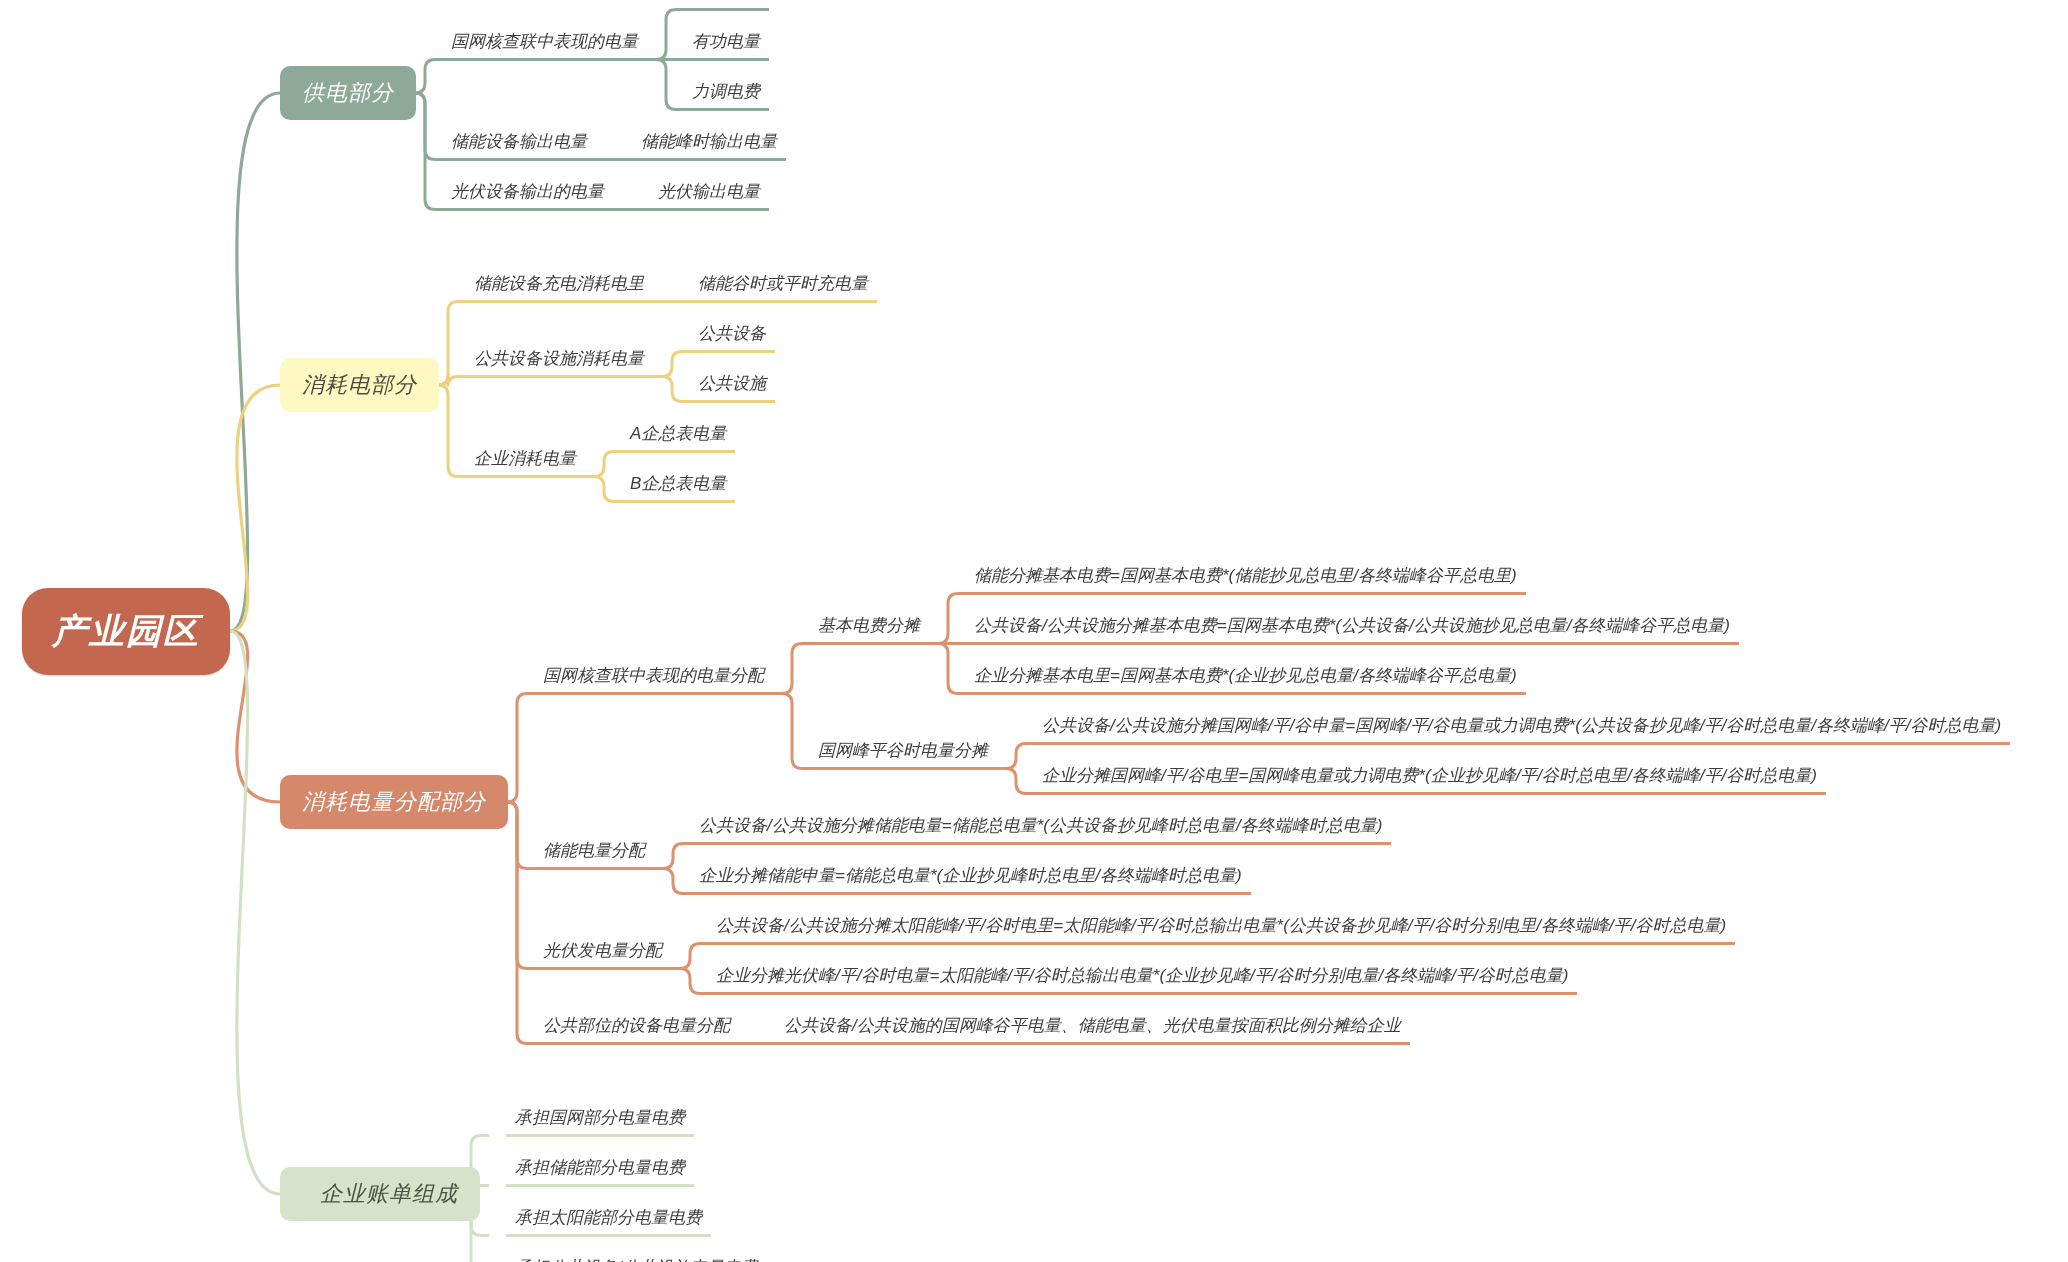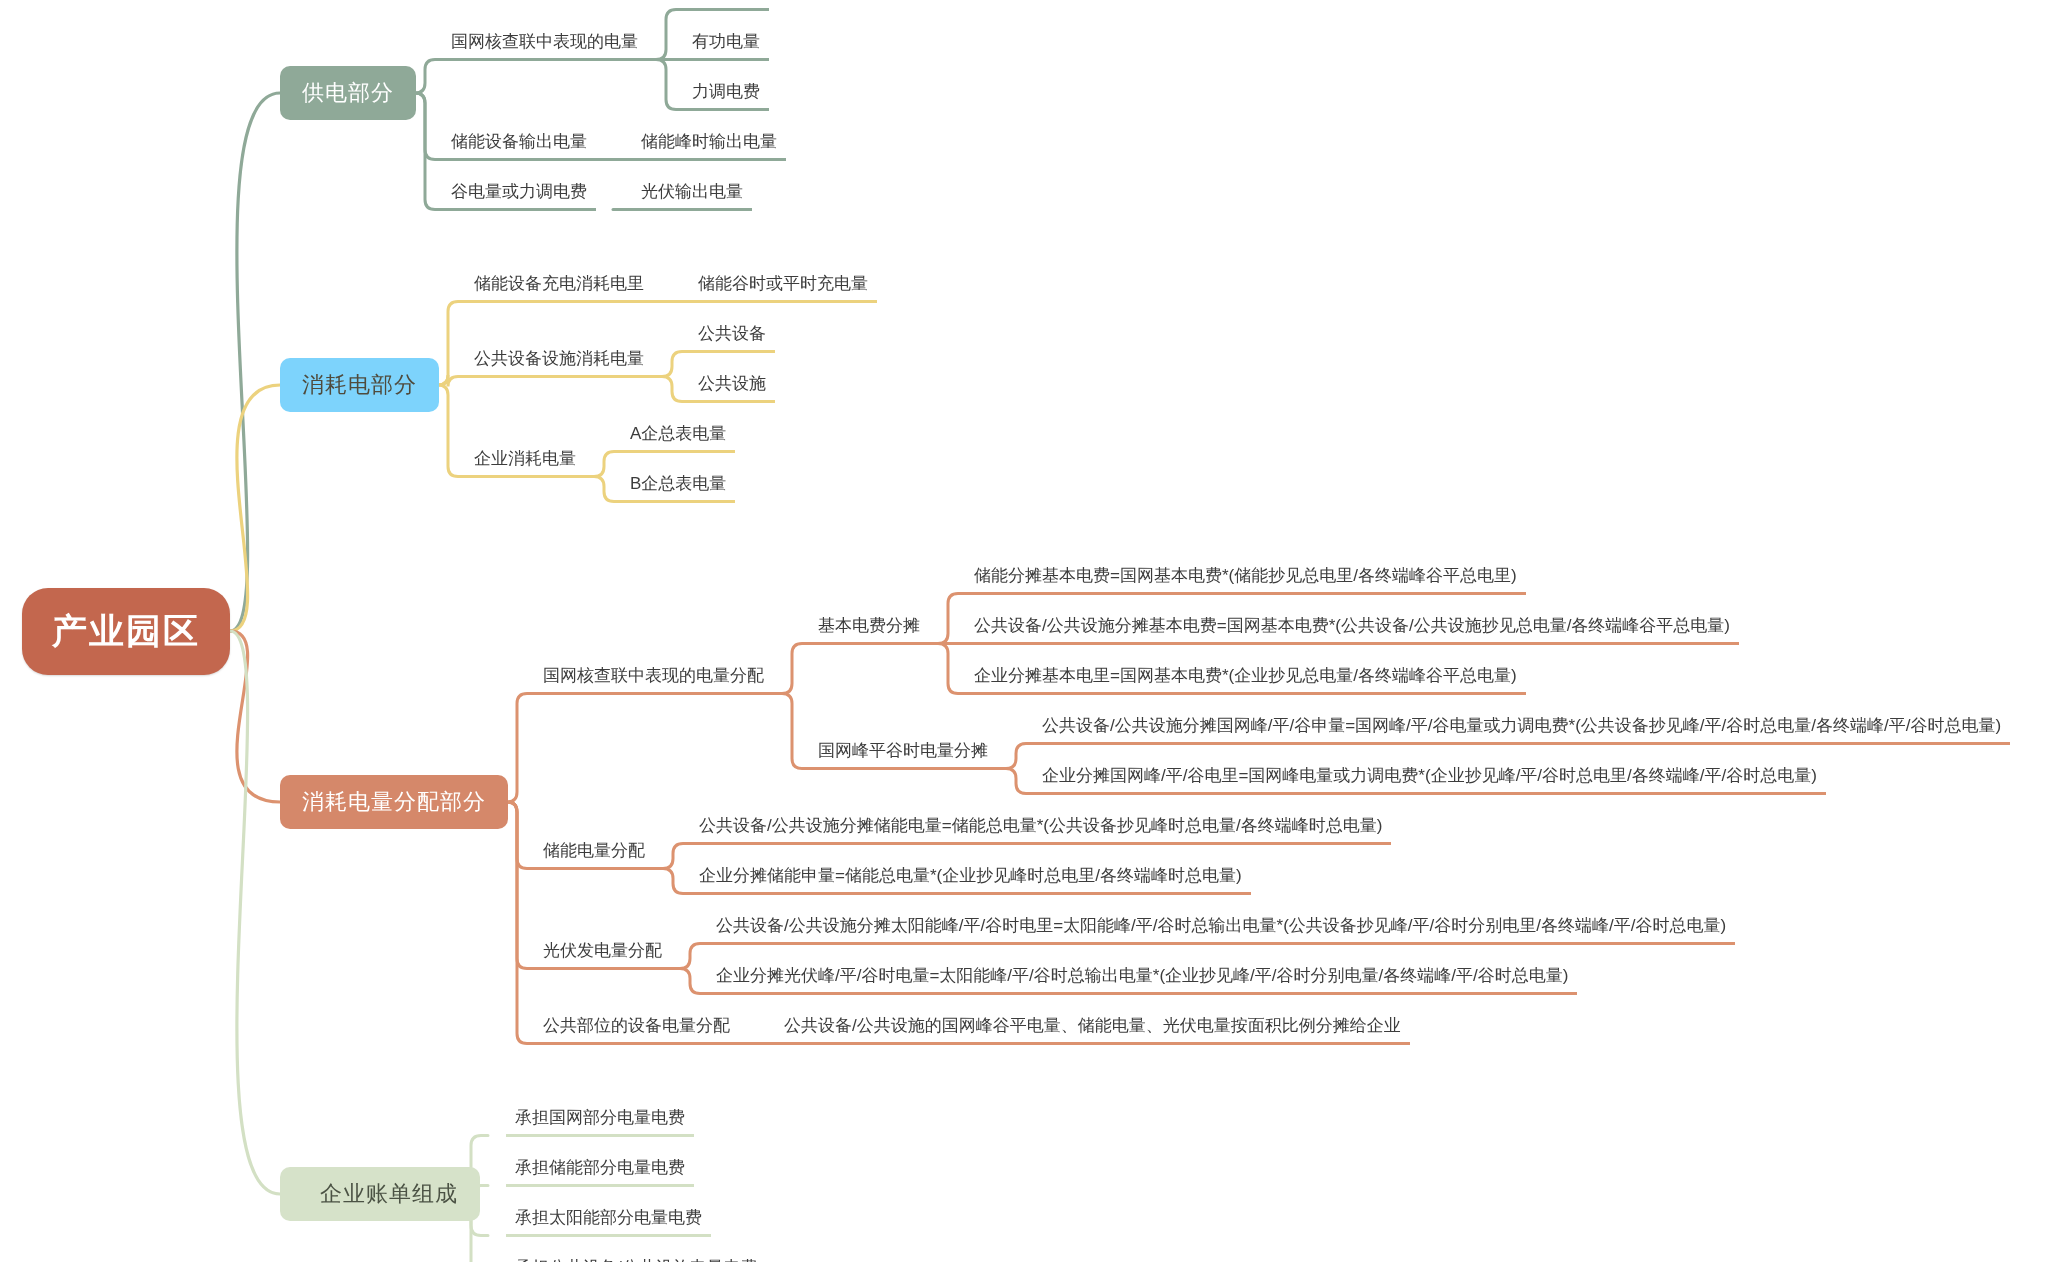--- a/index.html
+++ b/index.html
@@ -4,21 +4,21 @@
 <title>产业园区</title>
 <style>
   html,body{margin:0;padding:0;background:#ffffff;}
   .canvas{
     position:relative;width:2068px;height:1262px;background:#ffffff;
     overflow:hidden;font-family:"Liberation Sans","DejaVu Sans",sans-serif;
   }
   #wires{position:absolute;left:0;top:0;pointer-events:none;}
   .tree{position:absolute;left:0;top:0;width:100%;height:100%;display:flex;align-items:center;padding-left:22px;box-sizing:border-box;}
   .branch{display:flex;flex-direction:row;align-items:center;flex:none;}
-  .nodewrap{flex:none;}
+  .nodewrap{flex:none;font-style:italic;}
   .kids{display:flex;flex-direction:column;justify-content:center;gap:14px;margin-left:36px;flex:none;}
   .kids-root{gap:56px;margin-left:50px;}
   .kids-l1{margin-left:26px;}
   .label{white-space:nowrap;position:relative;z-index:2;}
   .root-box{
     color:#ffffff;font-size:35px;font-weight:bold;letter-spacing:2px;
     padding:20px 30px;border-radius:26px;box-shadow:0 1px 2px rgba(0,0,0,.15);
   }
   .l1-box{
     font-size:22px;padding:12px 22px;border-radius:10px;letter-spacing:1px;
@@ -113,35 +113,35 @@
                 <div class="kids">
                   <div class="branch">
                     <div class="nodewrap">
                       <div class="label tlabel" style="border-bottom-color: rgb(143, 169, 152);">储能峰时输出电量</div>
                     </div>
                   </div>
                 </div>
               </div>
               <div class="branch">
                 <div class="nodewrap">
-                  <div class="label tlabel" style="border-bottom-color: rgb(143, 169, 152);">谷电量或力调电费</div>
+                  <div class="label tlabel" style="border-bottom-color: rgb(143, 169, 152);">光伏设备输出的电量</div>
                 </div>
                 <div class="kids">
                   <div class="branch">
                     <div class="nodewrap">
                       <div class="label tlabel" style="border-bottom-color: rgb(143, 169, 152);">光伏输出电量</div>
                     </div>
                   </div>
                 </div>
               </div>
             </div>
           </div>
           <div class="branch">
             <div class="nodewrap">
-              <div class="label l1-box" style="background: #7dd3fc; color: rgb(79, 75, 61);">消耗电部分</div>
+              <div class="label l1-box" style="background: #fef9c3; color: rgb(79, 75, 61);">消耗电部分</div>
             </div>
             <div class="kids kids-l1">
               <div class="branch">
                 <div class="nodewrap">
                   <div class="label tlabel" style="border-bottom-color: rgb(236, 210, 126);">储能设备充电消耗电里</div>
                 </div>
                 <div class="kids">
                   <div class="branch">
                     <div class="nodewrap">
                       <div class="label tlabel" style="border-bottom-color: rgb(236, 210, 126);">储能谷时或平时充电量</div>

